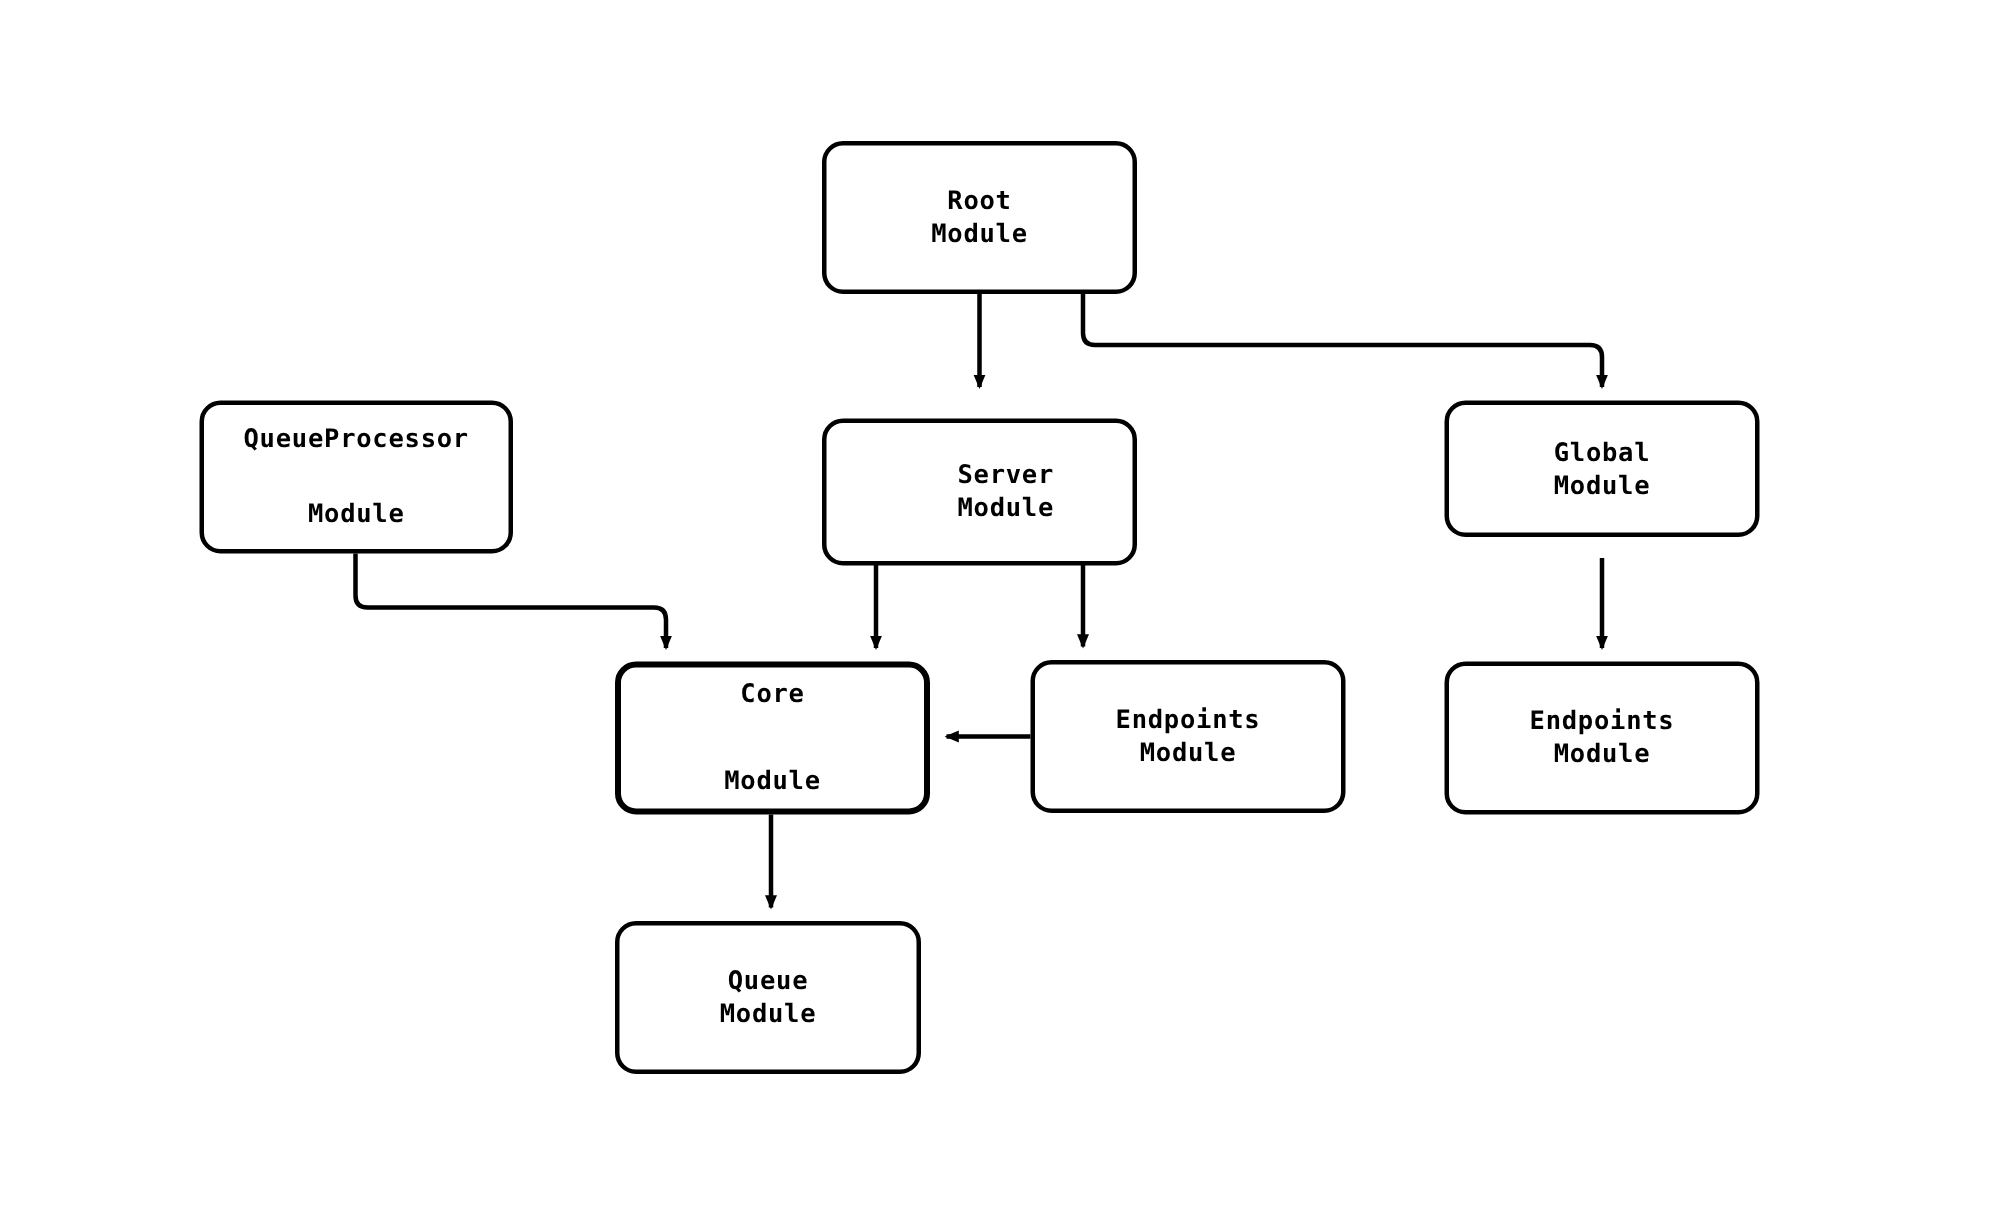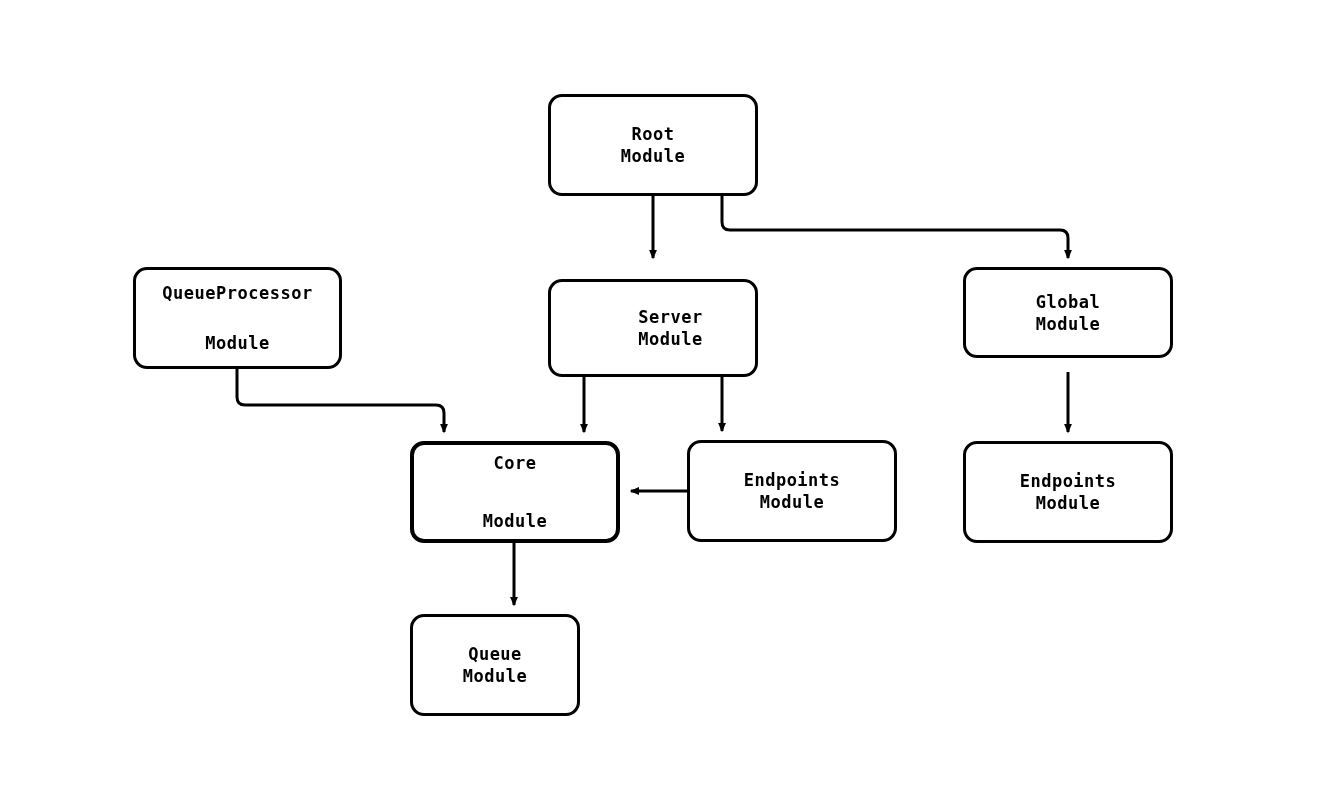--- a/index.html
+++ b/index.html
@@ -97,19 +97,19 @@
         <div class="node-line">Module</div>
       </div>
       <div class="node" style="left: 687px; top: 440px; width: 210px; height: 102px;">
         <div class="node-line">Endpoints</div>
         <div class="node-line">Module</div>
       </div>
       <div class="node" style="left: 963px; top: 441px; width: 210px; height: 102px;">
         <div class="node-line">Endpoints</div>
         <div class="node-line">Module</div>
       </div>
-      <div class="node" style="left: 410px; top: 614px; width: 170px; height: 102px;">
+      <div class="node" style="left: 410px; top: 614px; width: 204px; height: 102px;">
         <div class="node-line">Queue</div>
         <div class="node-line">Module</div>
       </div>
     </div>
 
 </div>
 
 </body></html>

